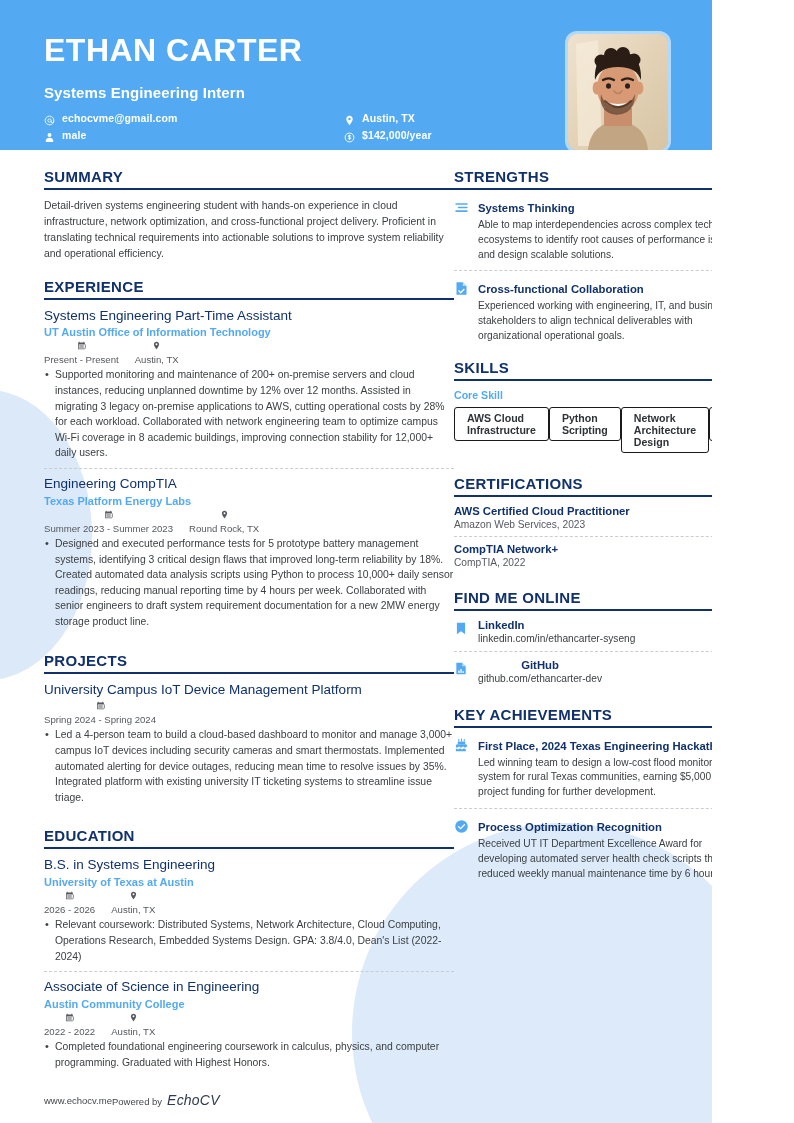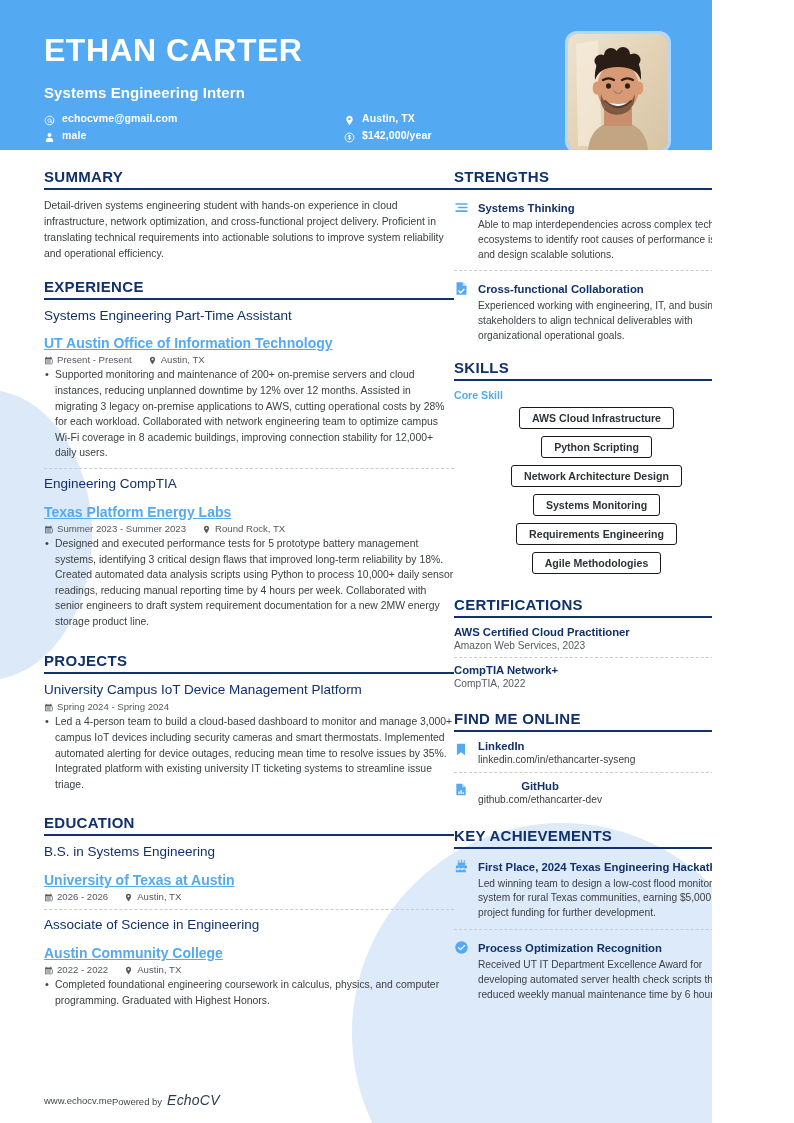--- a/index.html
+++ b/index.html
@@ -79,23 +79,23 @@
     padding-bottom:3px;
   }
   .sec-rule { height:2px; background:#10316b; margin-bottom:8px; }
 
   .summary-text { font-size:10.4px; line-height:1.55; color:#3c4043; }
 
   
   .entry { padding-bottom:7px; margin-bottom:7px; border-bottom:1px dashed #c9ccd1; }
   .entry:last-child { border-bottom:none; margin-bottom:0; }
   .entry-title { font-size:13.5px; color:#10316b; font-weight:400; line-height:1.25; }
-  .entry-org { font-size:14px; font-weight:bold; color:#54aaf2; margin-top:11px;text-decoration:underline; }
+  .entry-org { font-size:11px; font-weight:bold; color:#54aaf2; margin-top:2px; }
   .meta-row { display:flex; align-items:center; gap:16px; margin-top:3px; }
-  .meta { display:flex; align-items:flex-end; gap:4px; font-size:9.6px; color:#55595f; }
+  .meta { display:flex; align-items:center; gap:4px; font-size:9.6px; color:#55595f;flex-direction:column; }
   .meta svg { width:9px; height:9px; flex:0 0 9px; }
   ul.bullets { list-style:none; margin-top:2px; }
   ul.bullets li {
     position:relative; padding-left:11px;
     font-size:10.4px; line-height:1.5; color:#3c4043;
   }
   ul.bullets li:before {
     content:"•"; position:absolute; left:1px; top:-1px; font-size:11px; color:#3c4043;
   }
 
@@ -110,21 +110,21 @@
   
   .skill-cat { font-size:10.6px; font-weight:bold; color:#54aaf2; margin-bottom:6px; }
   .skill-pill {
     display:inline-block;
     border:1.4px solid #1a1a1a;
     border-radius:3px;
     padding:4px 12px;
     font-size:10.6px; font-weight:bold; color:#2e3338;
     margin-bottom:7px;
   }
-  .skills-list { display:flex; flex-direction:column; align-items:center; }
+  .skills-list { display:flex; flex-direction:row; align-items:flex-start; }
 
   
   .cert { padding-bottom:6px; margin-bottom:6px; border-bottom:1px dashed #c9ccd1; }
   .cert:last-child { border-bottom:none; margin-bottom:0; }
   .cert-n { font-size:11.3px; font-weight:bold; color:#10316b; }
   .cert-i { font-size:10.2px; color:#55595f; margin-top:2px; }
 
   
   .lnk { display:flex; gap:9px; padding-bottom:7px; margin-bottom:7px; border-bottom:1px dashed #c9ccd1; }
   .lnk:last-child { border-bottom:none; margin-bottom:0;text-align:center; }
@@ -329,20 +329,23 @@
                 </svg>
               <span>2026 - 2026</span>
             </span>
             <span class="meta">
               <svg viewBox="0 0 24 24" fill="#55595f">
                   <path d="M12 1.8c-3.9 0-7 3.1-7 7 0 5.2 7 13.4 7 13.4s7-8.2 7-13.4c0-3.9-3.1-7-7-7zm0 9.6a2.6 2.6 0 1 1 0-5.2 2.6 2.6 0 0 1 0 5.2z"></path>
                 </svg>
               <span>Austin, TX</span>
             </span>
           </div>
+          <ul class="bullets">
+            <li>Relevant coursework: Distributed Systems, Network Architecture, Cloud Computing, Operations Research, Embedded Systems Design. GPA: 3.8/4.0, Dean's List (2022-2024)</li>
+          </ul>
         </div>
 
         <div class="entry">
           <div class="entry-title">Associate of Science in Engineering</div>
           <div class="entry-org">Austin Community College</div>
           <div class="meta-row">
             <span class="meta">
               <svg viewBox="0 0 24 24" fill="#55595f">
                   <path d="M5 2h2v2h10V2h2v2h2v18H3V4h2V2zm-0 7v11h18V9H5z"></path>
                   <path d="M6 11h12v1.6H6zM6 14h12v1.6H6zM6 17h12v1.6H6z"></path>

